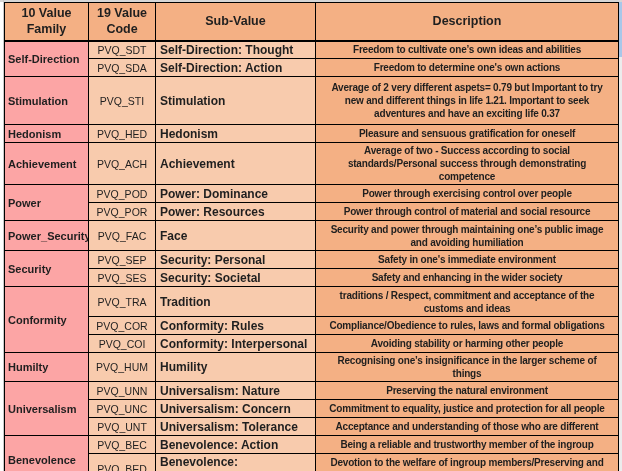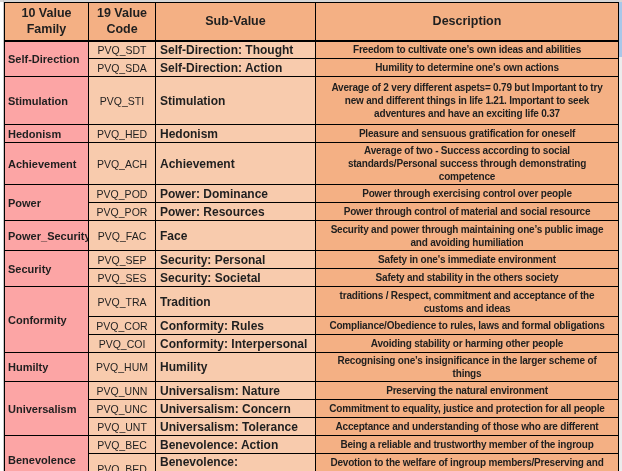--- a/index.html
+++ b/index.html
@@ -89,21 +89,21 @@
 
   <tr class="r1">
     <td class="family" rowspan="2">Self-Direction</td>
     <td class="code">PVQ_SDT</td>
     <td class="sub">Self-Direction: Thought</td>
     <td class="desc">Freedom to cultivate one’s own ideas and abilities</td>
   </tr>
   <tr class="r1">
     <td class="code">PVQ_SDA</td>
     <td class="sub">Self-Direction: Action</td>
-    <td class="desc">Humility to determine one's own actions</td>
+    <td class="desc">Freedom to determine one's own actions</td>
   </tr>
 
   <tr class="r3">
     <td class="family">Stimulation</td>
     <td class="code">PVQ_STI</td>
     <td class="sub">Stimulation</td>
     <td class="desc">Average of 2 very different aspets= 0.79 but Important to try new and different things in life 1.21. Important to seek adventures and have an exciting life 0.37</td>
   </tr>
 
   <tr class="r1">
@@ -141,21 +141,21 @@
 
   <tr class="r1">
     <td class="family" rowspan="2">Security</td>
     <td class="code">PVQ_SEP</td>
     <td class="sub">Security: Personal</td>
     <td class="desc">Safety in one's immediate environment</td>
   </tr>
   <tr class="r1">
     <td class="code">PVQ_SES</td>
     <td class="sub">Security: Societal</td>
-    <td class="desc">Safety and stability in the others society</td>
+    <td class="desc">Safety and enhancing in the wider society</td>
   </tr>
 
   <tr class="r2">
     <td class="family" rowspan="3">Conformity</td>
     <td class="code">PVQ_TRA</td>
     <td class="sub">Tradition</td>
     <td class="desc">traditions /  Respect, commitment and acceptance of the customs and ideas</td>
   </tr>
   <tr class="r1">
     <td class="code">PVQ_COR</td>

